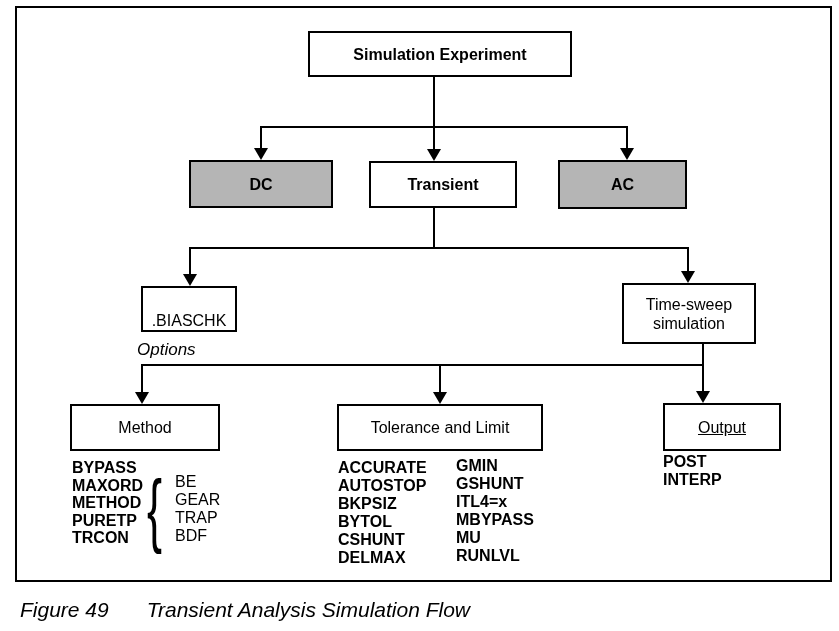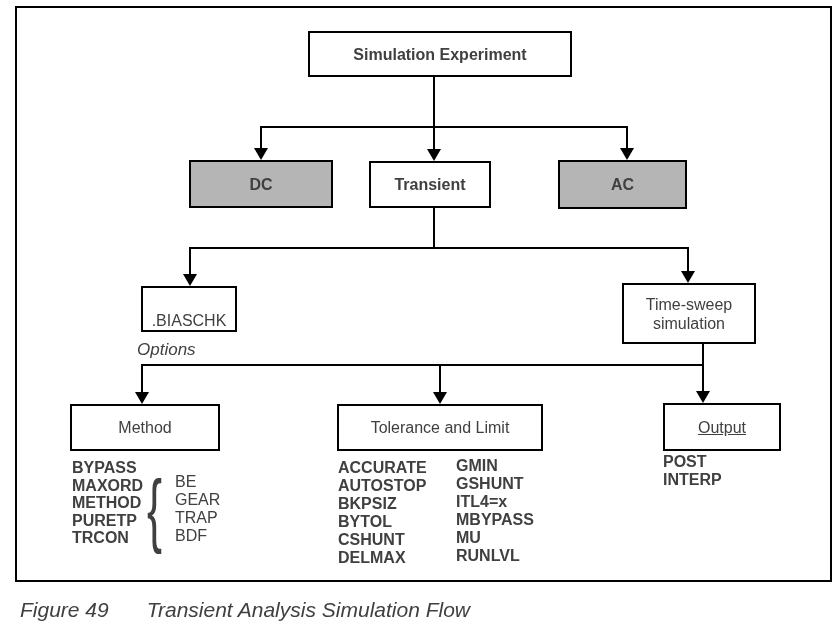--- a/index.html
+++ b/index.html
@@ -1,18 +1,18 @@
 <!DOCTYPE html>
 <html><head>
 <meta charset="utf-8">
 <style>
   html,body{margin:0;padding:0;background:#ffffff;}
   .canvas{
     position:relative;width:839px;height:631px;background:#ffffff;
-    font-family:"Liberation Sans", sans-serif;color:#404040;overflow:hidden;
+    font-family:"Liberation Sans", sans-serif;color:#000000;overflow:hidden;
   }
   .frame{
     position:absolute;left:15px;top:6px;width:817px;height:576px;
     border:2px solid #000;box-sizing:border-box;background:#fff;
   }
   .node{
     position:absolute;box-sizing:border-box;border:2px solid #000;background:#fff;
     display:flex;align-items:center;justify-content:center;text-align:center;
     font-size:16px;line-height:19px;
   }
@@ -56,21 +56,21 @@
   <div class="vline" style="left:260px;top:126px;height:24px;"></div>
   <div class="vline" style="left:433px;top:126px;height:25px;"></div>
   <div class="vline" style="left:626px;top:126px;height:24px;"></div>
   <div class="arrow" style="left:254px;top:148px;"></div>
   <div class="arrow" style="left:427px;top:149px;"></div>
   <div class="arrow" style="left:620px;top:148px;"></div>
 
   <div class="node bold gray" style="left:189px;top:160px;width:144px;height:48px;">
     <span>DC</span>
   </div>
-  <div class="node bold" style="left:369px;top:161px;width:122px;height:47px;">
+  <div class="node bold" style="left:369px;top:161px;width:148px;height:47px;">
     <span>Transient</span>
   </div>
   <div class="node bold gray" style="left:558px;top:160px;width:129px;height:49px;">
     <span>AC</span>
   </div>
 
   <div class="vline" style="left:433px;top:208px;height:41px;"></div>
   <div class="hline" style="left:189px;top:247px;width:500px;"></div>
   <div class="vline" style="left:189px;top:247px;height:28px;"></div>
   <div class="vline" style="left:687px;top:247px;height:25px;"></div>

